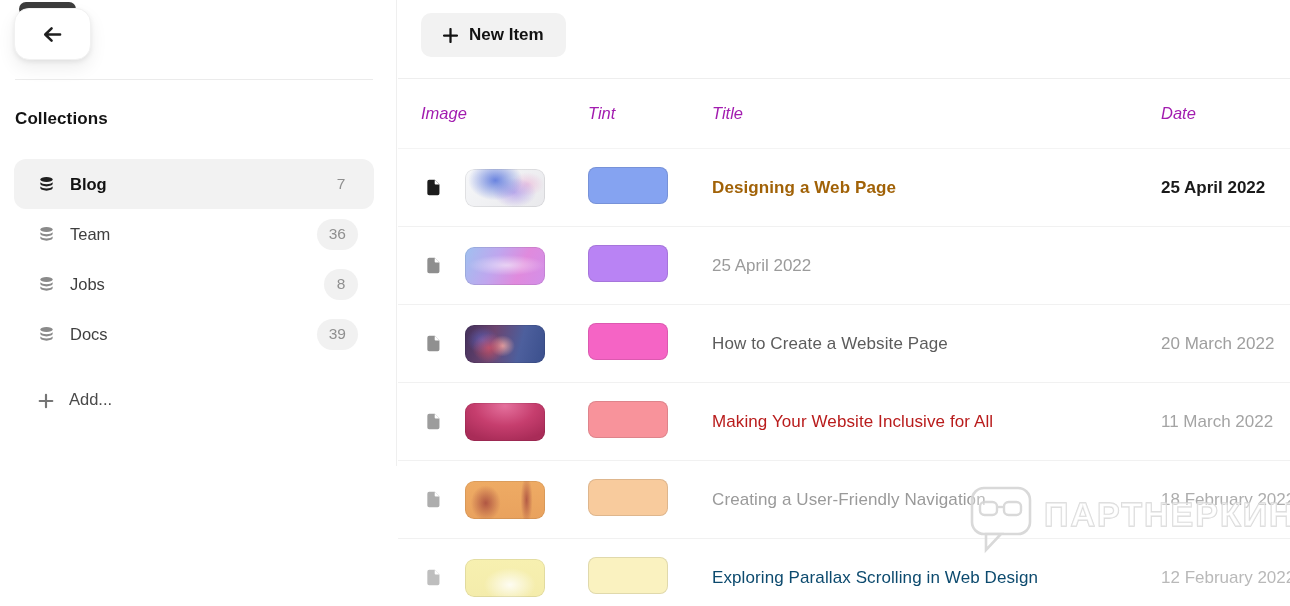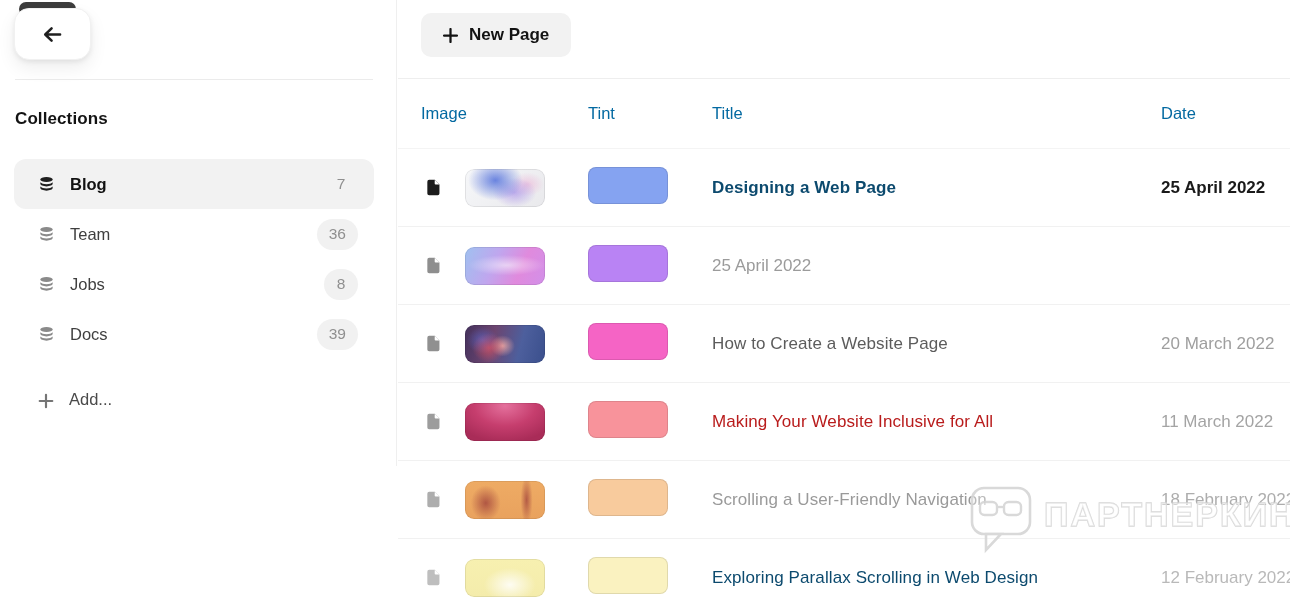--- a/index.html
+++ b/index.html
@@ -64,21 +64,21 @@
     display: inline-flex; align-items: center; gap: 11px; padding: 0 22px;
     background: #F2F2F2; border: none; border-radius: 10px;
     font-family: inherit; font-size: 17px; font-weight: 700; color: #131313;
     cursor: pointer;
   }
   .grid-row {
     display: grid; grid-template-columns: 167px 124px 449px 1fr;
     align-items: center; padding-left: 23px;
   }
   .thead { height: 70px; border-bottom: 1px solid #F4F4F4; }
-  .thead .col-label { font-size: 16.5px; color: #0369a1; }
+  .thead .col-label { font-size: 16.5px; color: #a21caf; font-style: italic; }
   .trow { height: 78px; border-bottom: 1px solid #F1F1F1; cursor: pointer; }
   .cell-media { display: flex; align-items: center; padding-left: 4px; }
   .file-icon { width: 17px; height: 17px; display: flex; flex: 0 0 17px; }
   .thumb {
     width: 80px; height: 38px; border-radius: 9px; margin-left: 23px;
     box-shadow: inset 0 0 0 1px rgba(0,0,0,.08);
   }
   .tint {
     width: 80px; height: 37px; border-radius: 8px;
     box-shadow: inset 0 0 0 1px rgba(0,0,0,.10);
@@ -207,21 +207,21 @@
   </aside>
 
   <main class="main">
     <div class="toolbar">
       <button class="new-item-btn">
         <span style="display:flex">
           <svg width="15" height="15" viewBox="0 0 14 14" fill="none">
             <path d="M7 1v12 M1 7h12" stroke="#131313" stroke-width="2.1" stroke-linecap="round"></path>
           </svg>
         </span>
-        <span>New Page</span>
+        <span>New Item</span>
       </button>
     </div>
 
     <div class="grid-row thead">
       <span class="col-label">Image</span>
       <span class="col-label">Tint</span>
       <span class="col-label">Title</span>
       <span class="col-label">Date</span>
     </div>
 
@@ -233,21 +233,21 @@
           <path class="page-body" d="M3.9 0.8h5.3l4.4 4.4v8.4a1.7 1.7 0 0 1-1.7 1.7H3.9a1.7 1.7 0 0 1-1.7-1.7V2.5A1.7 1.7 0 0 1 3.9 0.8z" fill="#1C1C1C"></path>
           <path d="M9.2 0.8l4.4 4.4H10a0.9 0.9 0 0 1-0.9-0.9z" fill="#ffffff"></path>
         </svg>
       </span>
       <span class="thumb thumb-blue-ink-splash"></span>
     </div>
     <div>
       <span class="tint" style="display: inline-block; background: rgb(133, 163, 241);"></span>
     </div>
     <div>
-      <span class="row-title" style="color: #0c4a6e;">Designing a Web Page</span>
+      <span class="row-title" style="color: #a16207;">Designing a Web Page</span>
     </div>
     <div>
       <span class="row-date" style="color: rgb(26, 26, 26);">25 April 2022</span>
     </div>
   </div>
 
   <div class="grid-row trow">
     <div class="cell-media">
       <span class="file-icon">
         <svg width="17" height="17" viewBox="0 0 16 16">
@@ -314,21 +314,21 @@
           <path class="page-body" d="M3.9 0.8h5.3l4.4 4.4v8.4a1.7 1.7 0 0 1-1.7 1.7H3.9a1.7 1.7 0 0 1-1.7-1.7V2.5A1.7 1.7 0 0 1 3.9 0.8z" fill="#ADADAD"></path>
           <path d="M9.2 0.8l4.4 4.4H10a0.9 0.9 0 0 1-0.9-0.9z" fill="#ffffff"></path>
         </svg>
       </span>
       <span class="thumb thumb-orange-ribbons"></span>
     </div>
     <div>
       <span class="tint" style="display: inline-block; background: rgb(248, 203, 157);"></span>
     </div>
     <div>
-      <span class="row-title" style="color: rgb(154, 154, 154);">Scrolling a User-Friendly Navigation</span>
+      <span class="row-title" style="color: rgb(154, 154, 154);">Creating a User-Friendly Navigation</span>
     </div>
     <div>
       <span class="row-date" style="color: rgb(173, 173, 173);">18 February 2022</span>
     </div>
   </div>
 
   <div class="grid-row trow">
     <div class="cell-media">
       <span class="file-icon">
         <svg width="17" height="17" viewBox="0 0 16 16">

